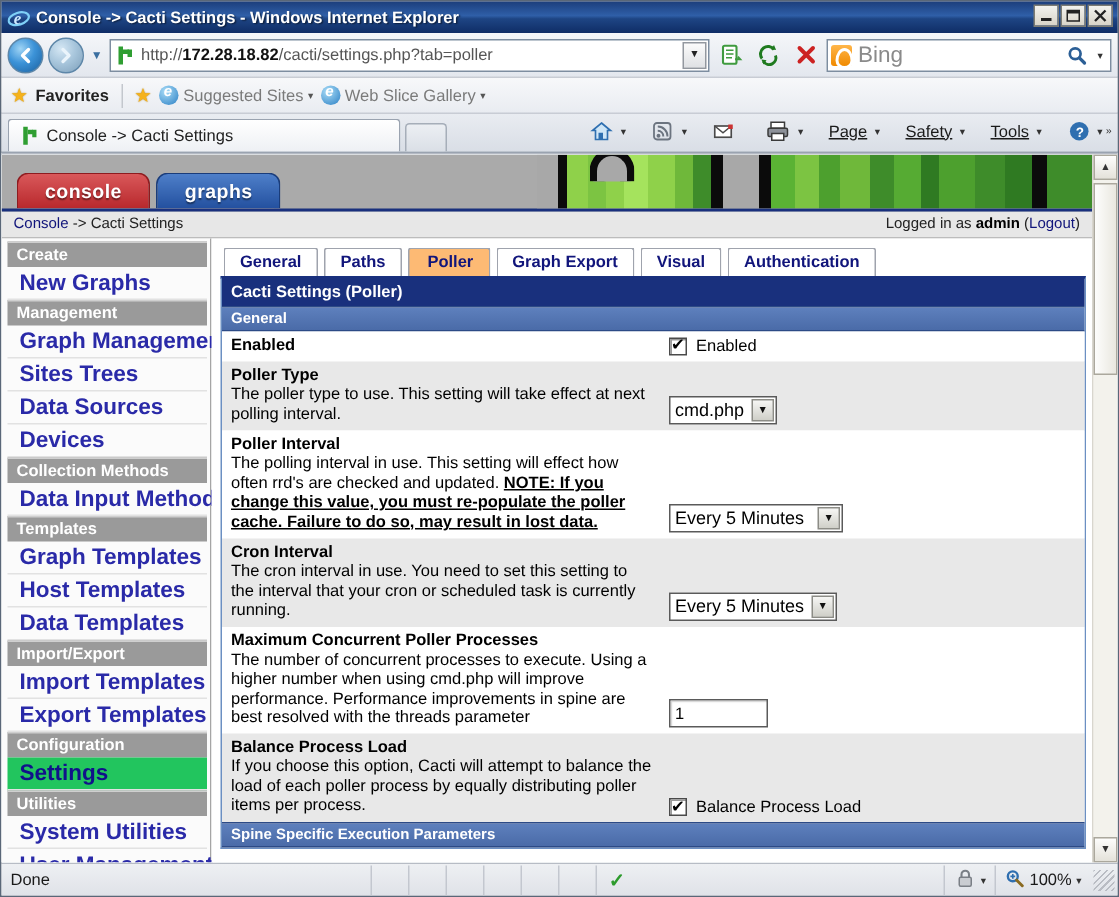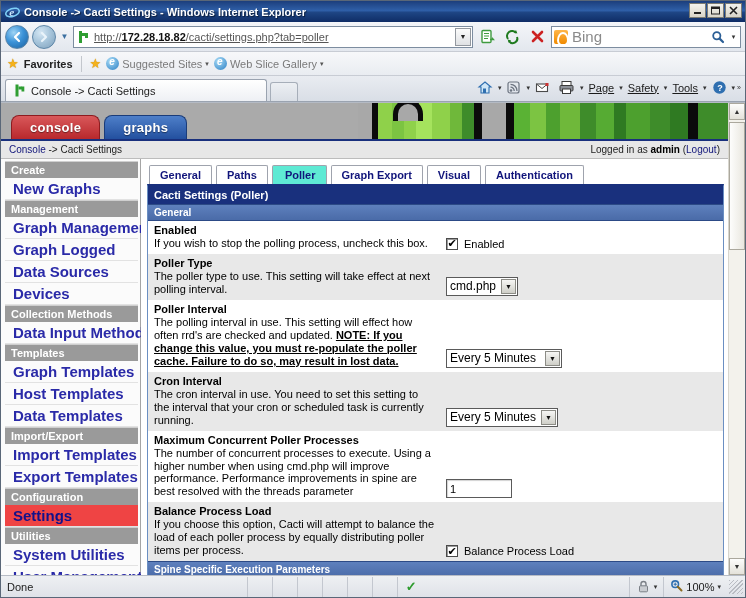--- a/index.html
+++ b/index.html
@@ -69,21 +69,21 @@
   }
   #addressbox {
     flex: 1 1 auto; height: 22px;
     background: #fff; border: 1px solid #7d8da0;
     display: flex; align-items: center; padding: 0 1px 0 3px;
     min-width: 0;
   }
   #addressbox .site-icon {
     width: 13px; height: 14px; margin-right: 4px; flex:0 0 13px; position:relative;
   }
-  #addressbox .url { font-size: 11px; color: #555; white-space: nowrap; overflow:hidden; flex:1 1 auto;text-decoration:underline;}
+  #addressbox .url { font-size: 11px; color: #555; white-space: nowrap; overflow:hidden; flex:1 1 auto;}
   #addressbox .url b { color: #111; font-weight: bold; }
   #addressbox .addr-drop {
     width: 16px; height: 18px; flex: 0 0 16px;
     background: linear-gradient(180deg,#fbfbfb,#dfe1e4);
     border: 1px solid #93989f;
     display:flex;align-items:center;justify-content:center; font-size:7px; color:#222;
   }
   .tbtn {
     width: 22px; height: 22px; flex: 0 0 22px;
     display: flex; align-items:center; justify-content:center;
@@ -160,21 +160,21 @@
     width: 28px; height: 19px; margin-left: 3px;
     background: linear-gradient(180deg,#eceff3,#dadfe6);
     border: 1px solid #a6aeb9; border-bottom:none;
     border-radius: 3px 3px 0 0;
   }
   #cmdbar {
     position:absolute; right: 4px; top: 3px;
     display:flex; align-items:center; gap: 2px;
     font-size: 11px; color: #1a1a1a;
   }
-  #cmdbar .ci { display:flex; align-items:center; gap:2px; padding: 1px 3px;}
+  #cmdbar .ci { display:flex; align-items:center; gap:2px; padding: 1px 3px; margin-left: 12px;}
   #cmdbar .caret { font-size:7px; color:#333; }
   #cmdbar u { text-decoration: underline; }
 
   
   #viewport {
     flex: 1 1 auto; position: relative; display: flex;
     background: #fff; overflow: hidden;
     border-top: 1px solid #b4bac4;
   }
   #pagearea {
@@ -279,34 +279,34 @@
     font-weight: bold; font-size: 11px;
     padding: 2px 6px; margin: 0 2px 0 4px;
     border-top: 1px solid #cfcfcf;
   }
   .nav-item {
     padding: 2px 6px 2px 8px; margin: 0 2px 0 4px;
     border-bottom: 1px solid #e2e2e2;
     color: #2a2aa8; font-weight: bold; font-size: 15px;
     white-space: nowrap;
   }
-  .nav-item.sel { background: #ef4444; color:#11118a; }
+  .nav-item.sel { background: #22c55e; color:#11118a; }
 
   #content {
     flex: 1 1 auto; background: #ffffff; padding: 5px 4px 0 6px; overflow: hidden;
   }
   #settings-tabs { display:flex; gap: 4px; align-items:flex-end; height: 20px; padding-left:2px;}
   .stab {
     height: 19px; padding: 0 10px;
     background: #ffffff; border: 1px solid #9fa3ad; border-bottom: none;
     display:flex; align-items:center;
     font-size: 11px; font-weight: bold; color:#11157b;
     border-radius: 2px 2px 0 0;
   }
-  .stab.active { background: #5eead4; padding-left: 12px; }
+  .stab.active { background: #fdba74; padding-left: 12px; }
 
   #panel { border: 1px solid #6b8fc2; border-top: 2px solid #19307d; }
   .panel-title {
     background: #19307d; color:#fff; font-weight:bold; font-size: 11px;
     padding: 3px 6px;
   }
   .sect-head {
     background: linear-gradient(180deg,#5e80bd 0%, #4a6ba8 100%);
     color: #ffffff; font-weight: bold; font-size: 10px;
     padding: 2px 6px;
@@ -572,21 +572,21 @@
         </div>
       </div>
 
       <div id="cbody">
 
         <div id="sidebar">
           <div class="nav-head">Create</div>
           <div class="nav-item">New Graphs</div>
           <div class="nav-head">Management</div>
           <div class="nav-item">Graph Management</div>
-          <div class="nav-item">Graph Logged</div>
+          <div class="nav-item">Sites Trees</div>
           <div class="nav-item">Data Sources</div>
           <div class="nav-item">Devices</div>
           <div class="nav-head">Collection Methods</div>
           <div class="nav-item">Data Input Methods</div>
           <div class="nav-head">Templates</div>
           <div class="nav-item">Graph Templates</div>
           <div class="nav-item">Host Templates</div>
           <div class="nav-item">Data Templates</div>
           <div class="nav-head">Import/Export</div>
           <div class="nav-item">Import Templates</div>
@@ -611,21 +611,20 @@
           </div>
 
           <div id="panel">
             <div class="panel-title">Cacti Settings (Poller)</div>
 
             <div class="sect-head">General</div>
 
             <div class="frow odd">
               <div class="fdesc">
                 <span class="ftitle">Enabled</span>
-                <span>If you wish to stop the polling process, uncheck this box.</span>
               </div>
               <div class="fctrl">
                 <span class="chk">✔</span>
                 <span>Enabled</span>
               </div>
             </div>
 
             <div class="frow even">
               <div class="fdesc">
                 <span class="ftitle">Poller Type</span>

